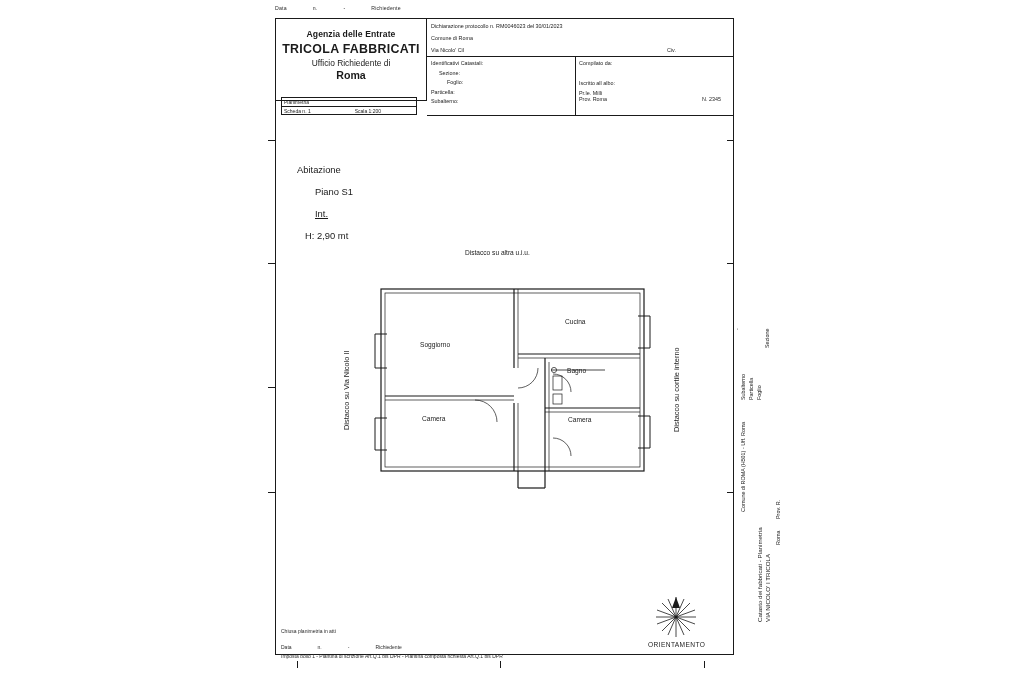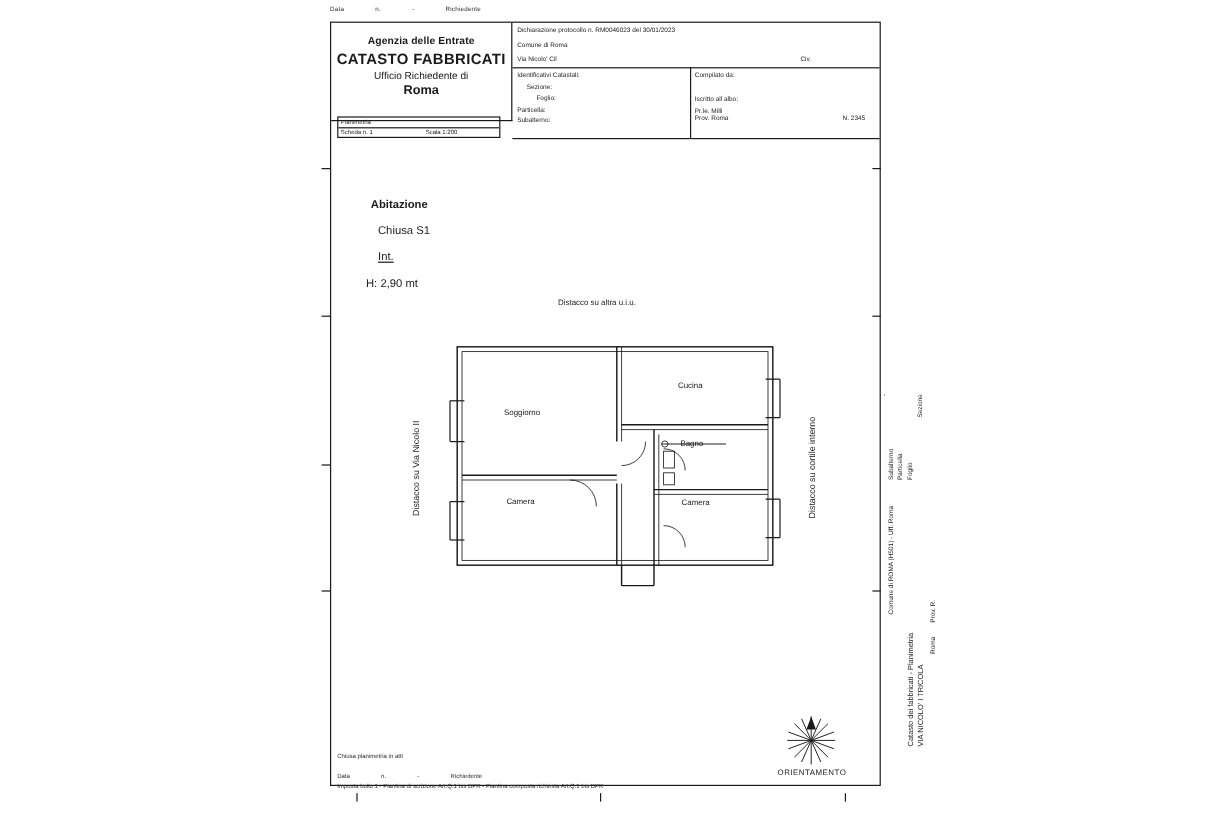--- a/index.html
+++ b/index.html
@@ -217,21 +217,21 @@
     <span>Data</span>
     <span>n.</span>
     <span class="dash">-</span>
     <span>Richiedente</span>
   </div>
 
   <div class="frame"></div>
 
   <div class="titleblock">
     <div class="tb-agency">Agenzia delle Entrate</div>
-    <div class="tb-main">CATASTO FABBRICATI</div>
+    <div class="tb-main">TRICOLA FABBRICATI</div>
     <div class="tb-office">Ufficio Richiedente di</div>
     <div class="tb-city">Roma</div>
   </div>
 
   <div class="scalebox">
     <div class="r1">Planimetria</div>
     <div class="r2">
       <span>Scheda n. 1</span>
       <span>Scala 1:200</span>
     </div>
@@ -258,22 +258,22 @@
       <div style="height:7px"></div>
       <div>Iscritto all albo:</div>
       <div>Pr.le. Milli</div>
     </div>
     <div class="prov-row">
       <span>Prov. Roma</span>
       <span>N. 2345</span>
     </div>
   </div>
 
-  <div class="lbl" style="left:309px; top:164px;font-weight:bold;">Abitazione</div>
-  <div class="lbl" style="left:315px; top:186px;">Chiusa S1</div>
+  <div class="lbl" style="left:297px; top:164px;">Abitazione</div>
+  <div class="lbl" style="left:315px; top:186px;">Piano S1</div>
   <div class="lbl" style="left:315px; top:208px;text-decoration:underline;">Int.</div>
   <div class="lbl" style="left:305px; top:230px;">H: 2,90 mt</div>
 
   <div class="lbl lbl-sm" style="left:465px; top:249px;">Distacco su altra u.i.u.</div>
 
   <div class="vlbl rot-ccw" style="left:342px; top:430px;">Distacco su Via Nicolo II</div>
   <div class="vlbl rot-ccw" style="left:672px; top:432px;">Distacco su cortile interno</div>
 
   <div class="lbl lbl-sm" style="left:420px; top:341px;">Soggiorno</div>
   <div class="lbl lbl-sm" style="left:565px; top:318px;">Cucina</div>

